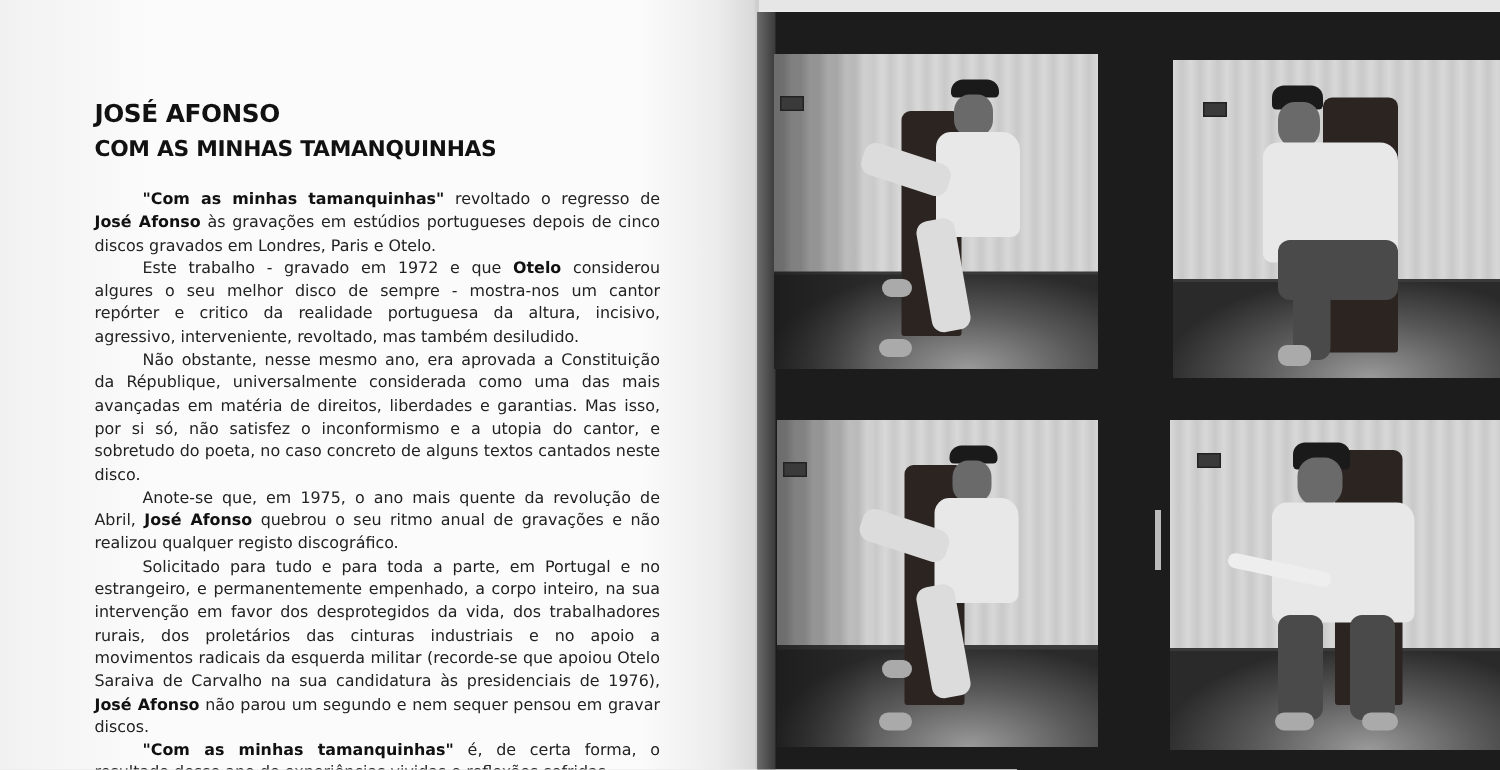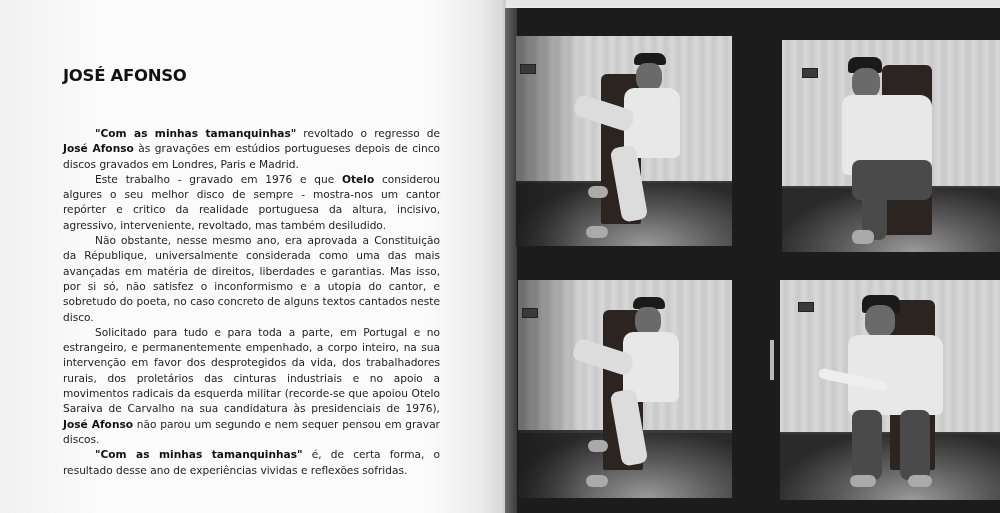--- a/index.html
+++ b/index.html
@@ -32,24 +32,26 @@
   .feet{position:absolute;background:#aaa;border-radius:6px;}
   .edge-marks{position:absolute;width:4px;background:#bbb;}
 </style>
 </head>
 <body>
 
 <div class="top-strip"></div>
 
 <div class="left-page">
   <div class="title">JOSÉ AFONSO</div>
+  <div class="subtitle">COM AS MINHAS TAMANQUINHAS</div>
   <div class="body" id="body-text">
-      <p><b>"Com as minhas tamanquinhas"</b><span> revoltado o regresso de </span><b>José Afonso</b><span> às gravações em estúdios portugueses depois de cinco discos gravados em Londres, Paris e Madrid.</span></p>
-      <p><span>Este trabalho - gravado em 1976 e que </span><b>Otelo</b><span> considerou algures o seu melhor disco de sempre - mostra-nos um cantor repórter e critico da realidade portuguesa da altura, incisivo, agressivo, interveniente, revoltado, mas também desiludido.</span></p>
+      <p><b>"Com as minhas tamanquinhas"</b><span> revoltado o regresso de </span><b>José Afonso</b><span> às gravações em estúdios portugueses depois de cinco discos gravados em Londres, Paris e Otelo.</span></p>
+      <p><span>Este trabalho - gravado em 1972 e que </span><b>Otelo</b><span> considerou algures o seu melhor disco de sempre - mostra-nos um cantor repórter e critico da realidade portuguesa da altura, incisivo, agressivo, interveniente, revoltado, mas também desiludido.</span></p>
       <p><span>Não obstante, nesse mesmo ano, era aprovada a Constituição da République, universalmente considerada como uma das mais avançadas em matéria de direitos, liberdades e garantias. Mas isso, por si só, não satisfez o inconformismo e a utopia do cantor, e sobretudo do poeta, no caso concreto de alguns textos cantados neste disco.</span></p>
+      <p><span>Anote-se que, em 1975, o ano mais quente da revolução de Abril, </span><b>José Afonso</b><span> quebrou o seu ritmo anual de gravações e não realizou qualquer registo discográfico.</span></p>
       <p><span>Solicitado para tudo e para toda a parte, em Portugal e no estrangeiro, e permanentemente empenhado, a corpo inteiro, na sua intervenção em favor dos desprotegidos da vida, dos trabalhadores rurais, dos proletários das cinturas industriais e no apoio a movimentos radicais da esquerda militar (recorde-se que apoiou Otelo Saraiva de Carvalho na sua candidatura às presidenciais de 1976), </span><b>José Afonso</b><span> não parou um segundo e nem sequer pensou em gravar discos.</span></p>
       <p><b>"Com as minhas tamanquinhas"</b><span> é, de certa forma, o resultado desse ano de experiências vividas e reflexões sofridas.</span></p>
     </div>
 </div>
 
 <div class="spine"></div>
 
 <div class="right-page"></div>
 <div class="film-edge"></div>
 

